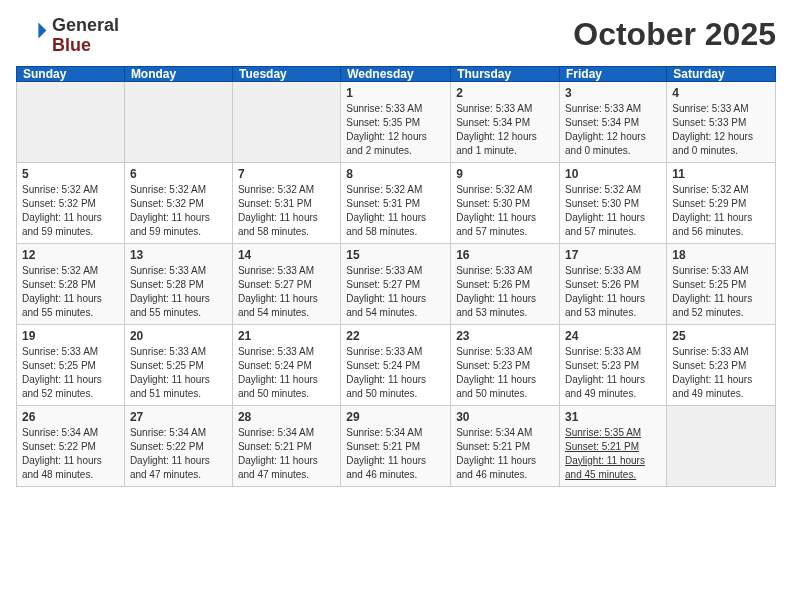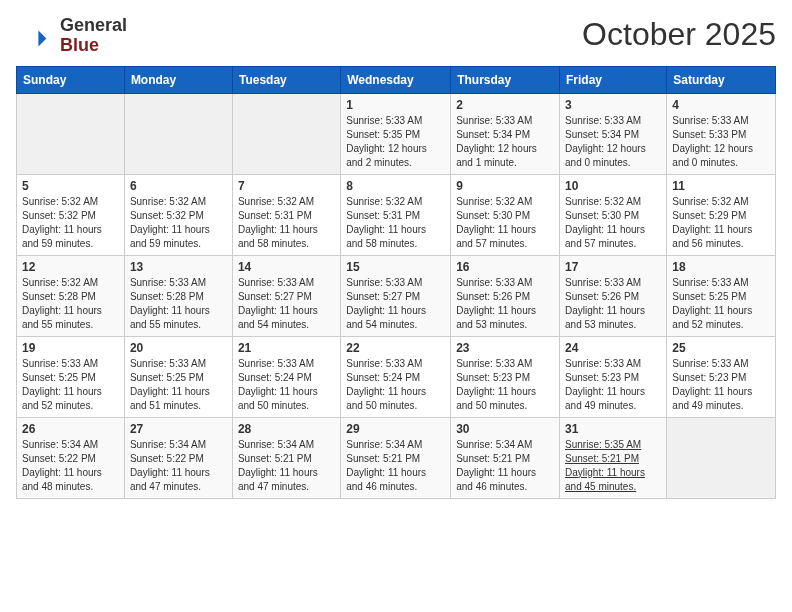--- a/index.html
+++ b/index.html
@@ -11,56 +11,56 @@
       padding: 16px;
     }
     .header {
       display: flex;
       justify-content: space-between;
       align-items: flex-start;
       margin-bottom: 10px;
     }
     .logo {
       display: flex;
-      align-items: flex-end;
-      gap: 12px;
+      align-items: flex-start;
+      gap: 4px;
     }
     .logo-text {
       font-size: 18px;
       font-weight: bold;
       line-height: 1.1;
     }
     .logo-general { color: #333; }
     .logo-blue { color: #7f1d1d; }
     .logo-icon {
       width: 32px;
       height: 32px;
     }
     .title-block {
       text-align: right;
     }
     .month-title {
       font-size: 32px;
-      font-weight: normal;
+      font-weight: bold;
       color: #333;
     }
     .location-title {
       font-size: 14px;
       color: #555;
     }
     table {
       width: 100%;
       border-collapse: collapse;
       font-size: 11px;
     }
     thead tr th {
       background-color: #1565c0;
       color: #fff;
       text-align: left;
-      padding: 6px 6px;
+      padding: 0 6px;
       font-size: 12px;
       border: 1px solid #0d47a1;
     }
     tbody tr td {
       border: 1px solid #ccc;
       vertical-align: top;
       padding: 4px 5px;
       width: 113px;
       min-height: 80px;
       height: 80px;

